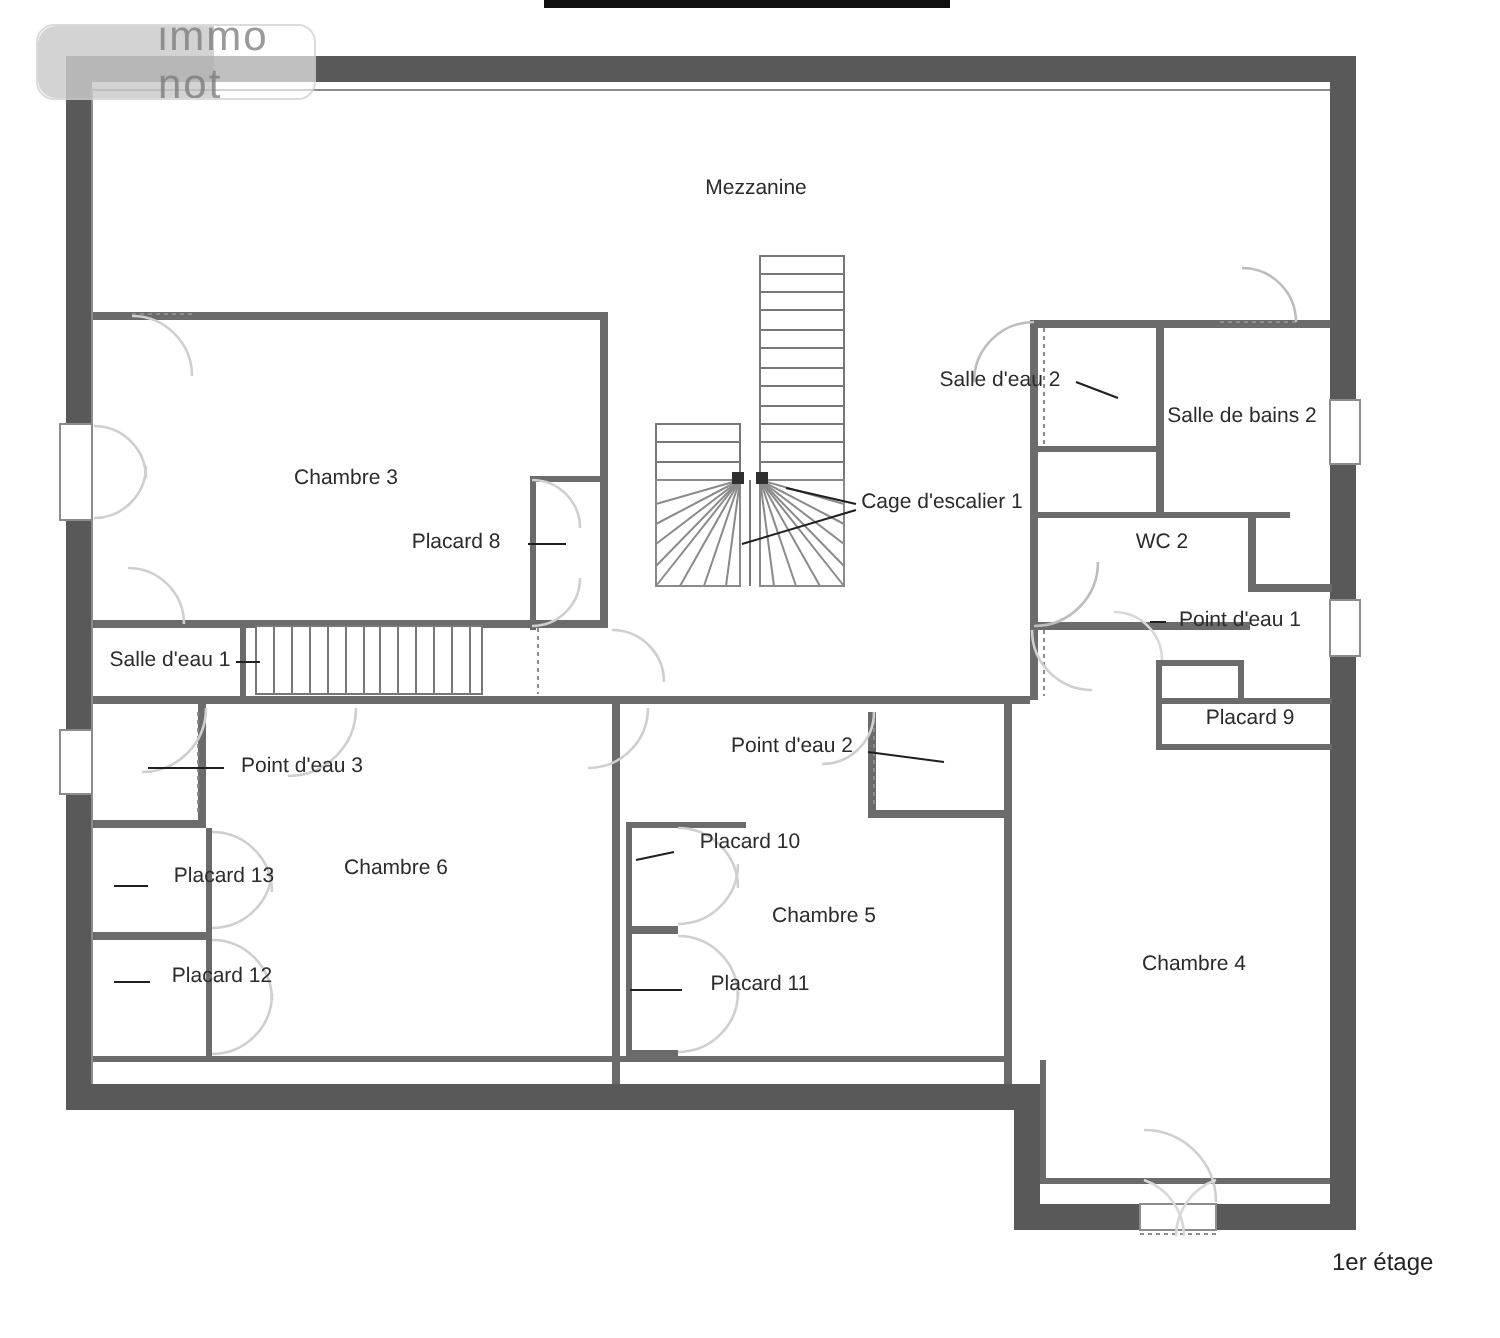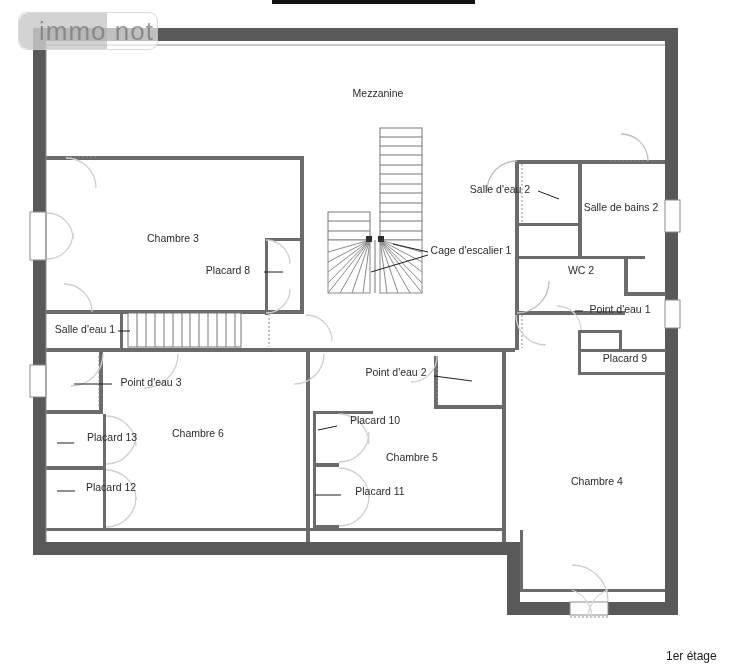--- a/index.html
+++ b/index.html
@@ -41,25 +41,26 @@
   #watermark .wm-left {
     position: absolute;
     left: 0; top: 0;
     width: 88px; height: 100%;
     background: rgba(175,175,175,0.55);
     border-radius: 9px 0 0 9px;
   }
   #watermark .wm-text {
     position: relative;
     z-index: 2;
-    font-size: 26px;
+    font-size: 21px;
     letter-spacing: 1px;
     color: rgba(120,120,120,0.75);
     padding-left: 20px;
     font-family: "Liberation Sans", sans-serif;
+    margin-left: 40px;
   }
   
   #top-bar {
     position: absolute;
     left: 272px;
     top: 0px;
     width: 203px;
     height: 4px;
     background: #111111;
   }
@@ -321,15 +322,15 @@
         <text x="597" y="485" text-anchor="middle" font-family="&quot;Liberation Sans&quot;, sans-serif" font-size="10.5" fill="#2b2b2b">Chambre 4</text>
       </g>
 
   </svg>
 
   <div id="watermark">
     <div class="wm-left"></div>
     <div class="wm-text">immo not</div>
   </div>
 
-  <div class="floor-label" style="left:666px; top:649px;">1er étage</div>
+  <div class="floor-label" style="left:666px; top:624px;">1er étage</div>
 
 </div>
 
 </body></html>

